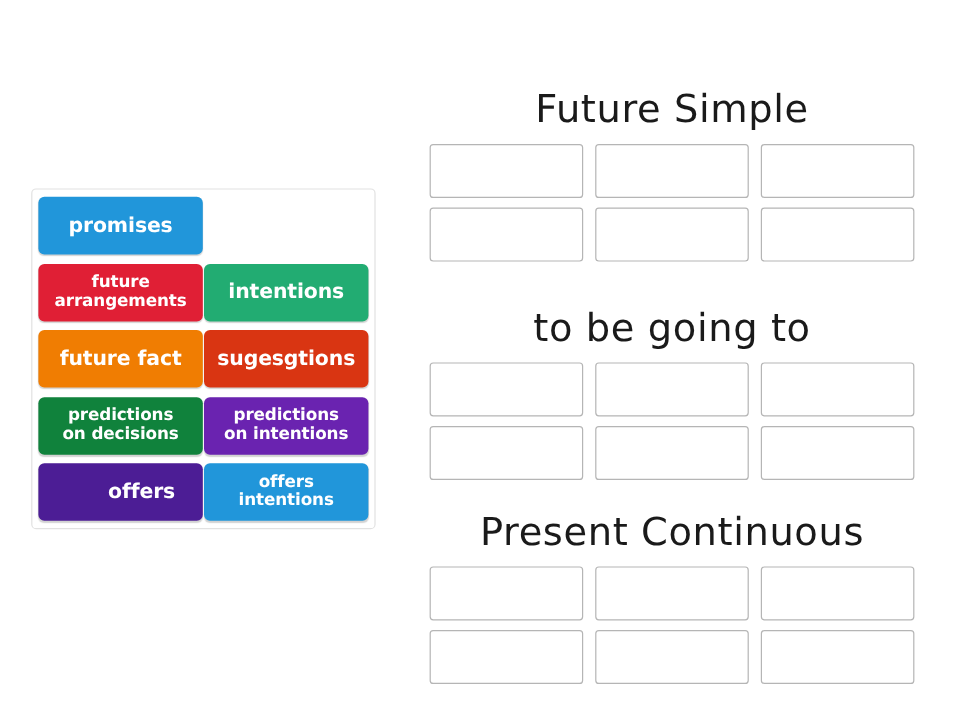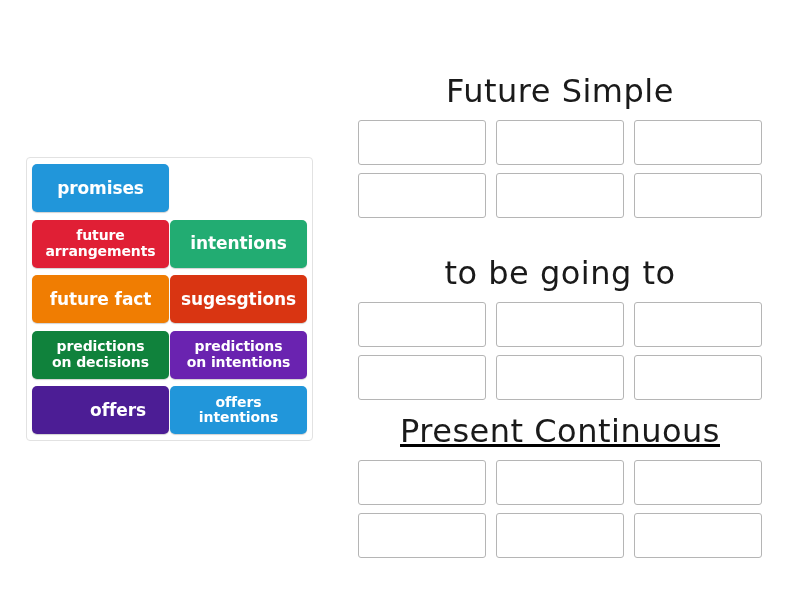--- a/index.html
+++ b/index.html
@@ -99,21 +99,21 @@
     width: 128px;
     height: 45px;
     background: #ffffff;
     border: 1px solid #b5b5b5;
     border-radius: 3px;
     box-sizing: border-box;
   }
 
   #cat-0 { top: 44px; }
   #cat-1 { top: 226px; }
-  #cat-2 { top: 384px; text-decoration: underline; }
+  #cat-2 { top: 396px; }
 </style>
 </head>
 <body>
 
 <div id="stage">
 
   <div id="tiles-panel">
 
     <div class="tile-row">
       <div class="tile big" style="background: rgb(33, 150, 218);">

